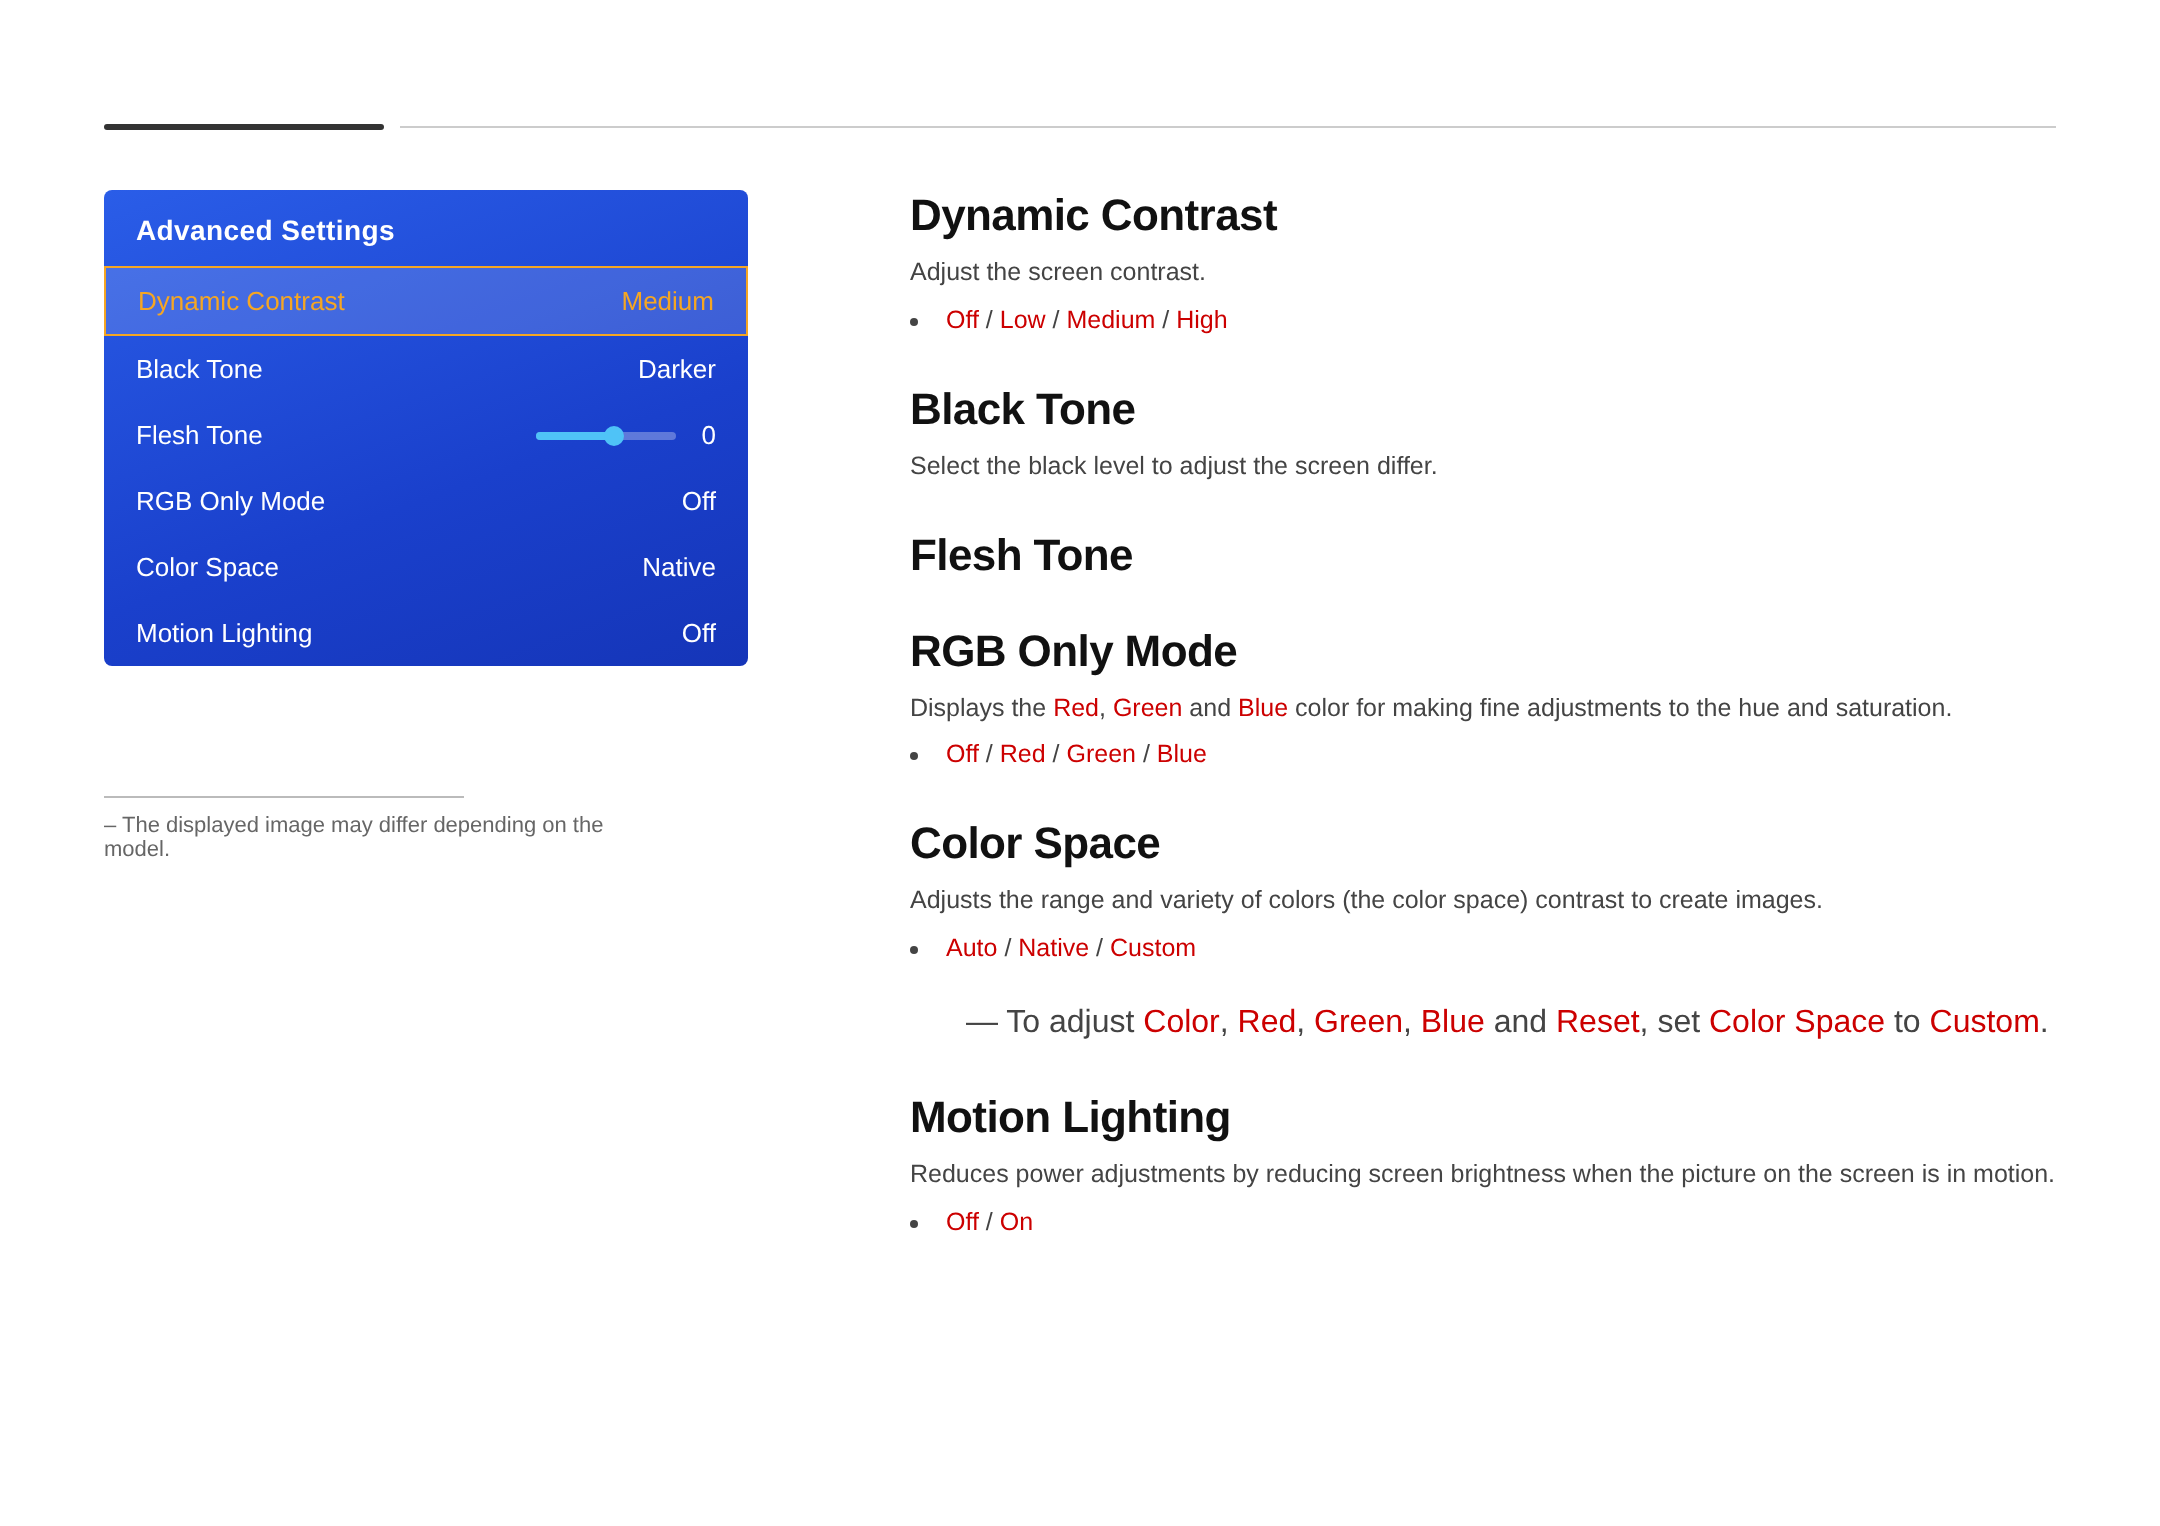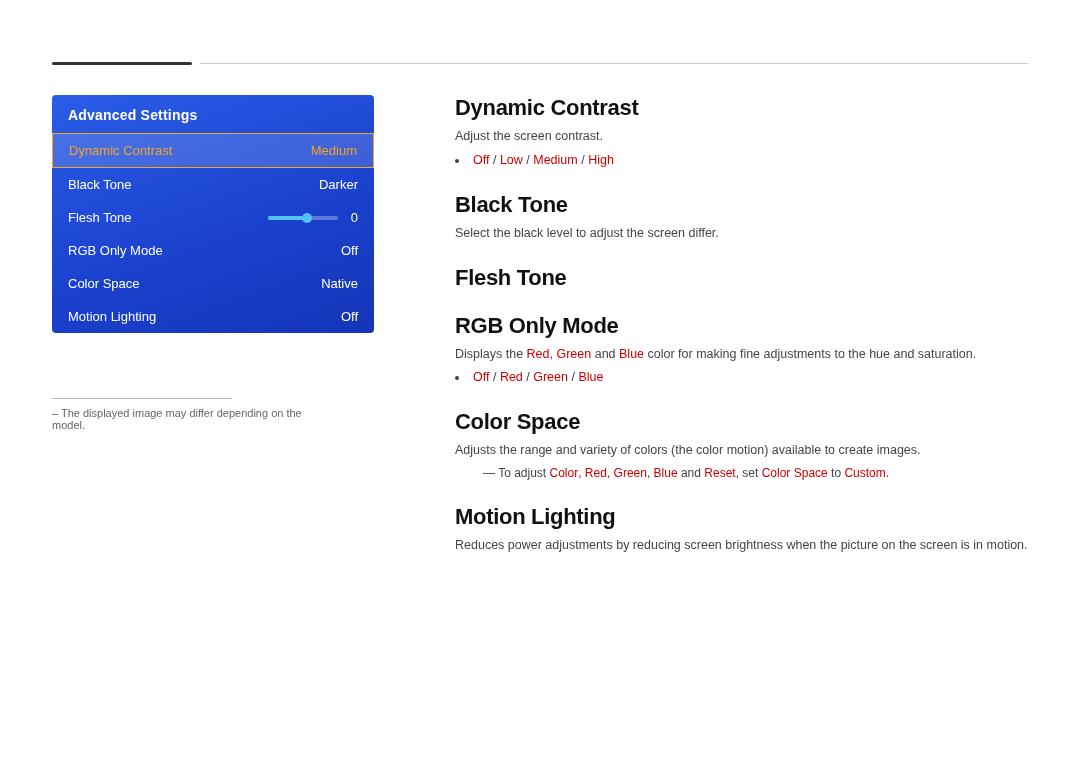--- a/index.html
+++ b/index.html
@@ -190,24 +190,24 @@
     }
 
     .section-options li {
       list-style: disc;
       padding-left: 4px;
     }
 
     .opt-red { color: #cc0000; font-weight: 500; }
 
     .sub-note {
-      font-size: 12px;
+      font-size: 16px;
       color: #444;
       margin-left: 28px;
-      margin-top: 4px;
+      margin-top: 16px;
       line-height: 1.5;
     }
 
     .sub-note::before {
       content: '— ';
     }
   </style>
 </head>
 <body>
 
@@ -287,22 +287,28 @@
   <div class="section">
     <div class="section-title">RGB Only Mode</div>
     <p class="section-desc">Displays the <span class="opt-red">Red</span>, <span class="opt-red">Green</span> and <span class="opt-red">Blue</span> color for making fine adjustments to the hue and saturation.</p>
     <ul class="section-options">
       <li><span class="opt-red">Off</span> / <span class="opt-red">Red</span> / <span class="opt-red">Green</span> / <span class="opt-red">Blue</span></li>
     </ul>
   </div>
 
   <div class="section">
     <div class="section-title">Color Space</div>
-    <p class="section-desc">Adjusts the range and variety of colors (the color motion) available to create images.</p>
+    <p class="section-desc">Adjusts the range and variety of colors (the color space) contrast to create images.</p>
+    <ul class="section-options">
+      <li><span class="opt-red">Auto</span> / <span class="opt-red">Native</span> / <span class="opt-red">Custom</span></li>
+    </ul>
     <p class="sub-note">To adjust <span class="opt-red">Color</span>, <span class="opt-red">Red</span>, <span class="opt-red">Green</span>, <span class="opt-red">Blue</span> and <span class="opt-red">Reset</span>, set <span class="opt-red">Color Space</span> to <span class="opt-red">Custom</span>.</p>
   </div>
 
   <div class="section">
     <div class="section-title">Motion Lighting</div>
     <p class="section-desc">Reduces power adjustments by reducing screen brightness when the picture on the screen is in motion.</p>
+    <ul class="section-options">
+      <li><span class="opt-red">Off</span> / <span class="opt-red">On</span></li>
+    </ul>
   </div>
 
 </div>
 
 </body></html>

